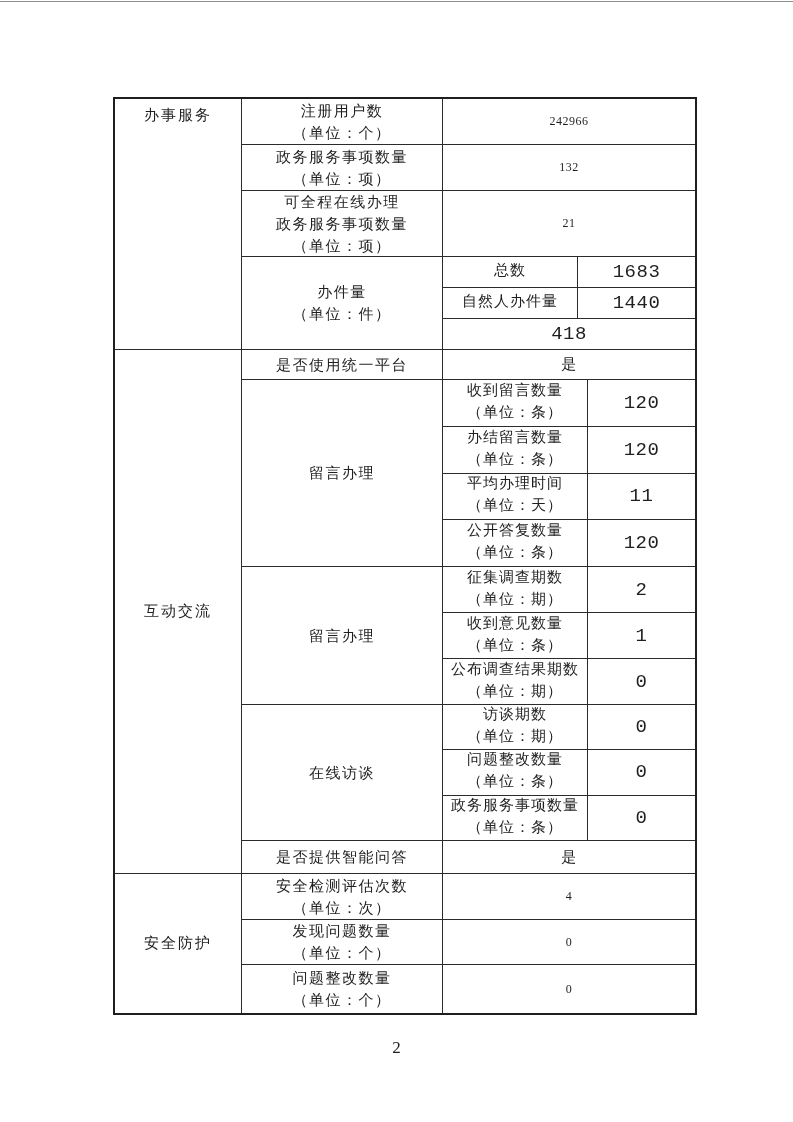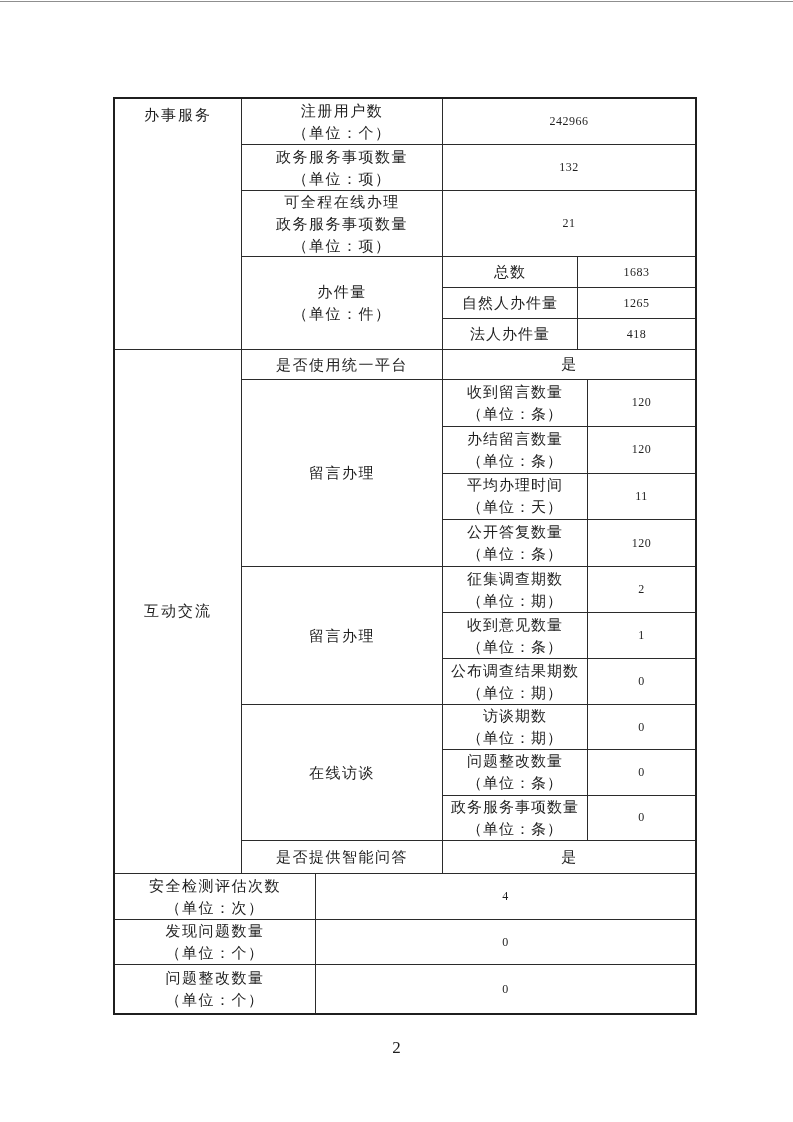--- a/index.html
+++ b/index.html
@@ -48,34 +48,34 @@
     display:flex;justify-content:center;align-items:center;
     text-align:center;white-space:pre-line;
     letter-spacing:1.5px;line-height:22px;
   }
   .c3{
     flex:1;
     display:flex;justify-content:center;align-items:center;
     text-align:center;
     font-size:12px;letter-spacing:0.5px;
   }
-  .subcol{flex:1;display:flex;flex-direction:column;}
+  .subcol{flex:1;display:flex;flex-direction:column;font-family:Liberation Mono, monospace;}
   .subrow{flex:1;display:flex;border-bottom:1px solid var(--line);}
   .subrow:last-child{border-bottom:none;}
   .sublabel{
     border-right:1px solid var(--line);
     display:flex;justify-content:center;align-items:center;
     text-align:center;white-space:pre-line;
     letter-spacing:1px;line-height:22px;
   }
   .sublabel.w134{width:135px;flex:0 0 135px;}
   .sublabel.w144{width:145px;flex:0 0 145px;}
   .subval{
     flex:1;display:flex;justify-content:center;align-items:center;
-    font-size:12px;letter-spacing:0.5px;
+    font-size:19px;letter-spacing:0.5px;
   }
   .page-number{
     position:absolute;left:0;top:1038px;width:793px;
     text-align:center;font-size:17px;
   }
 </style>
 </head>
 <body>
 
 <div class="page">
@@ -105,24 +105,23 @@
         <div class="row flexrow">
           <div class="c2">办件量
 （单位：件）</div>
           <div class="subcol">
             <div class="subrow">
               <div class="sublabel w134">总数</div>
               <div class="subval">1683</div>
             </div>
             <div class="subrow">
               <div class="sublabel w134">自然人办件量</div>
-              <div class="subval">1265</div>
-            </div>
-            <div class="subrow">
-              <div class="sublabel w134">法人办件量</div>
+              <div class="subval">1440</div>
+            </div>
+            <div class="subrow">
               <div class="subval">418</div>
             </div>
           </div>
         </div>
       </div>
     </div>
 
     <div class="sec" style="height:524px">
       <div class="c1">互动交流</div>
       <div class="sec-body">
@@ -196,20 +195,21 @@
           </div>
         </div>
         <div class="row flexrow">
           <div class="c2">是否提供智能问答</div>
           <div class="c3" style="font-size:15px">是</div>
         </div>
       </div>
     </div>
 
     <div class="sec" style="flex:1">
+      <div class="c1">安全防护</div>
       <div class="sec-body">
         <div class="row" style="height:46px">
           <div class="c2">安全检测评估次数
 （单位：次）</div>
           <div class="c3">4</div>
         </div>
         <div class="row" style="height:45px">
           <div class="c2">发现问题数量
 （单位：个）</div>
           <div class="c3">0</div>

